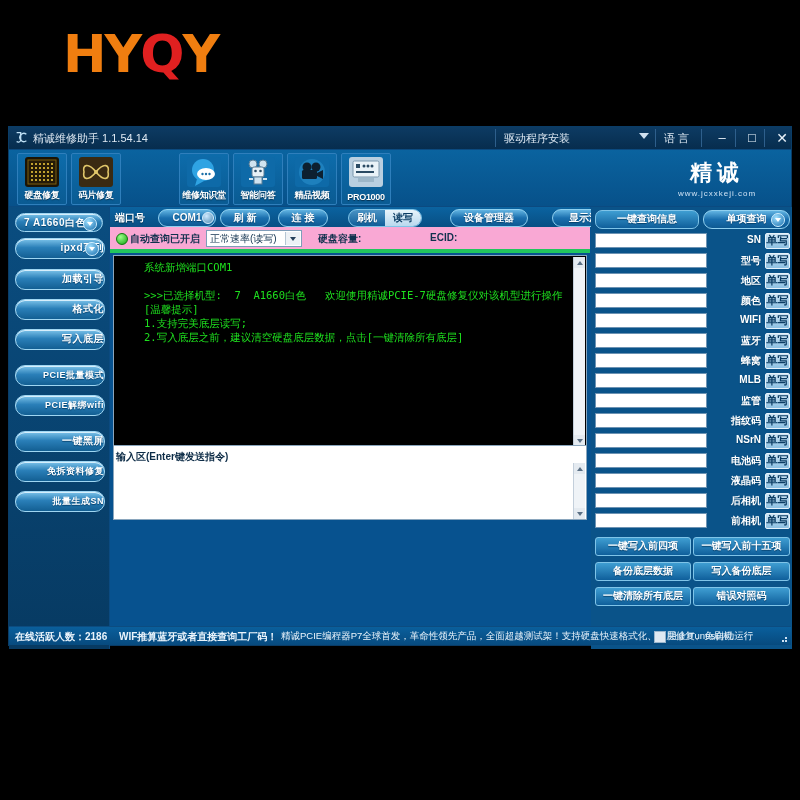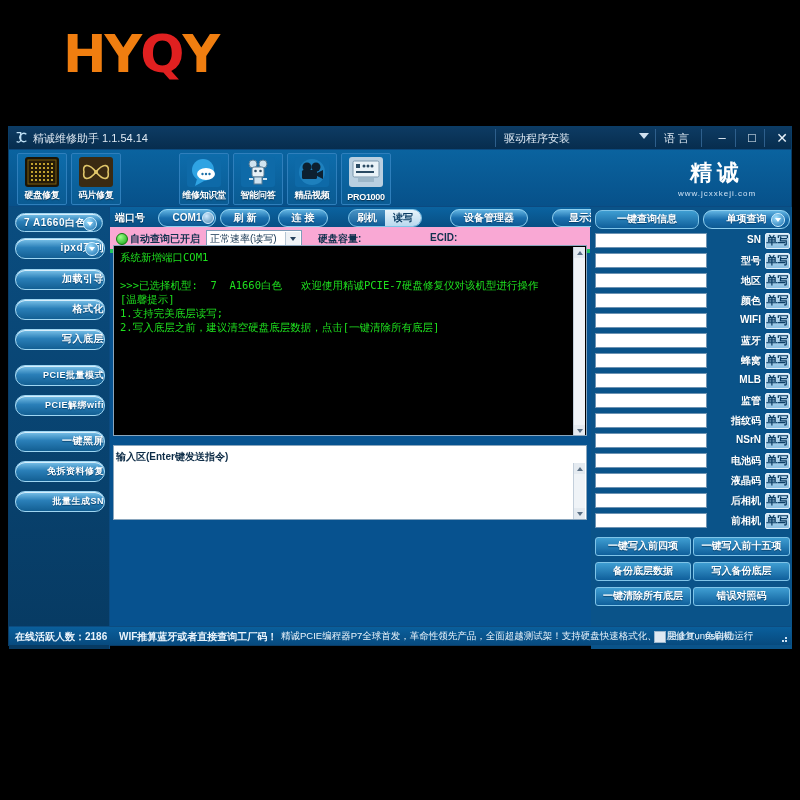--- a/index.html
+++ b/index.html
@@ -89,22 +89,22 @@
   #speed-select{position:absolute;left:96px;top:3px;width:96px;height:17px;background:#fff;
                 border:1px solid #7f9db9;font-size:10px;color:#11314e;line-height:16px;padding-left:3px;
                 box-sizing:border-box;cursor:pointer;}
   #speed-select .ar{position:absolute;right:1px;top:1px;width:14px;height:13px;background:#eef2f6;
                 border-left:1px solid #b6c6d4;}
   #speed-select .ar:after{content:"";position:absolute;left:4px;top:5px;width:0;height:0;
                 border-left:3px solid transparent;border-right:3px solid transparent;border-top:4px solid #27415c;}
   #cap-label{position:absolute;left:208px;top:5px;font-size:10px;color:#11314e;font-weight:bold;}
   #ecid-label{position:absolute;left:320px;top:5px;font-size:10px;color:#11314e;font-weight:bold;}
 
-  #console{position:absolute;left:3px;top:38px;width:474px;height:191px;background:#000;
-           border:1px solid #8aa6bd;box-sizing:border-box;overflow:hidden;}
+  #console{position:absolute;left:3px;top:48px;width:474px;height:191px;background:#000;
+           border:1px solid #8aa6bd;box-sizing:border-box;overflow:hidden;padding-left:24px;}
   #console-text{padding:4px 6px;font-family:"DejaVu Sans Mono",monospace;font-size:10.5px;
            color:#1ee01e;line-height:14px;white-space:pre-wrap;}
   #console-scroll{position:absolute;right:1px;top:1px;width:11px;height:189px;background:#eff3f7;
            border-left:1px solid #c3cfdb;}
   #console-scroll .up,#console-scroll .dn{position:absolute;left:0;width:11px;height:11px;background:#e4eaf0;}
   #console-scroll .up{top:0;} #console-scroll .dn{bottom:0;}
   #console-scroll .up:after{content:"";position:absolute;left:2.5px;top:4px;border-left:3px solid transparent;border-right:3px solid transparent;border-bottom:4px solid #5a6f84;}
   #console-scroll .dn:after{content:"";position:absolute;left:2.5px;top:4px;border-left:3px solid transparent;border-right:3px solid transparent;border-top:4px solid #5a6f84;}
 
   #input-label{position:absolute;left:6px;top:243px;font-size:10px;color:#0d2c47;font-weight:bold;}

